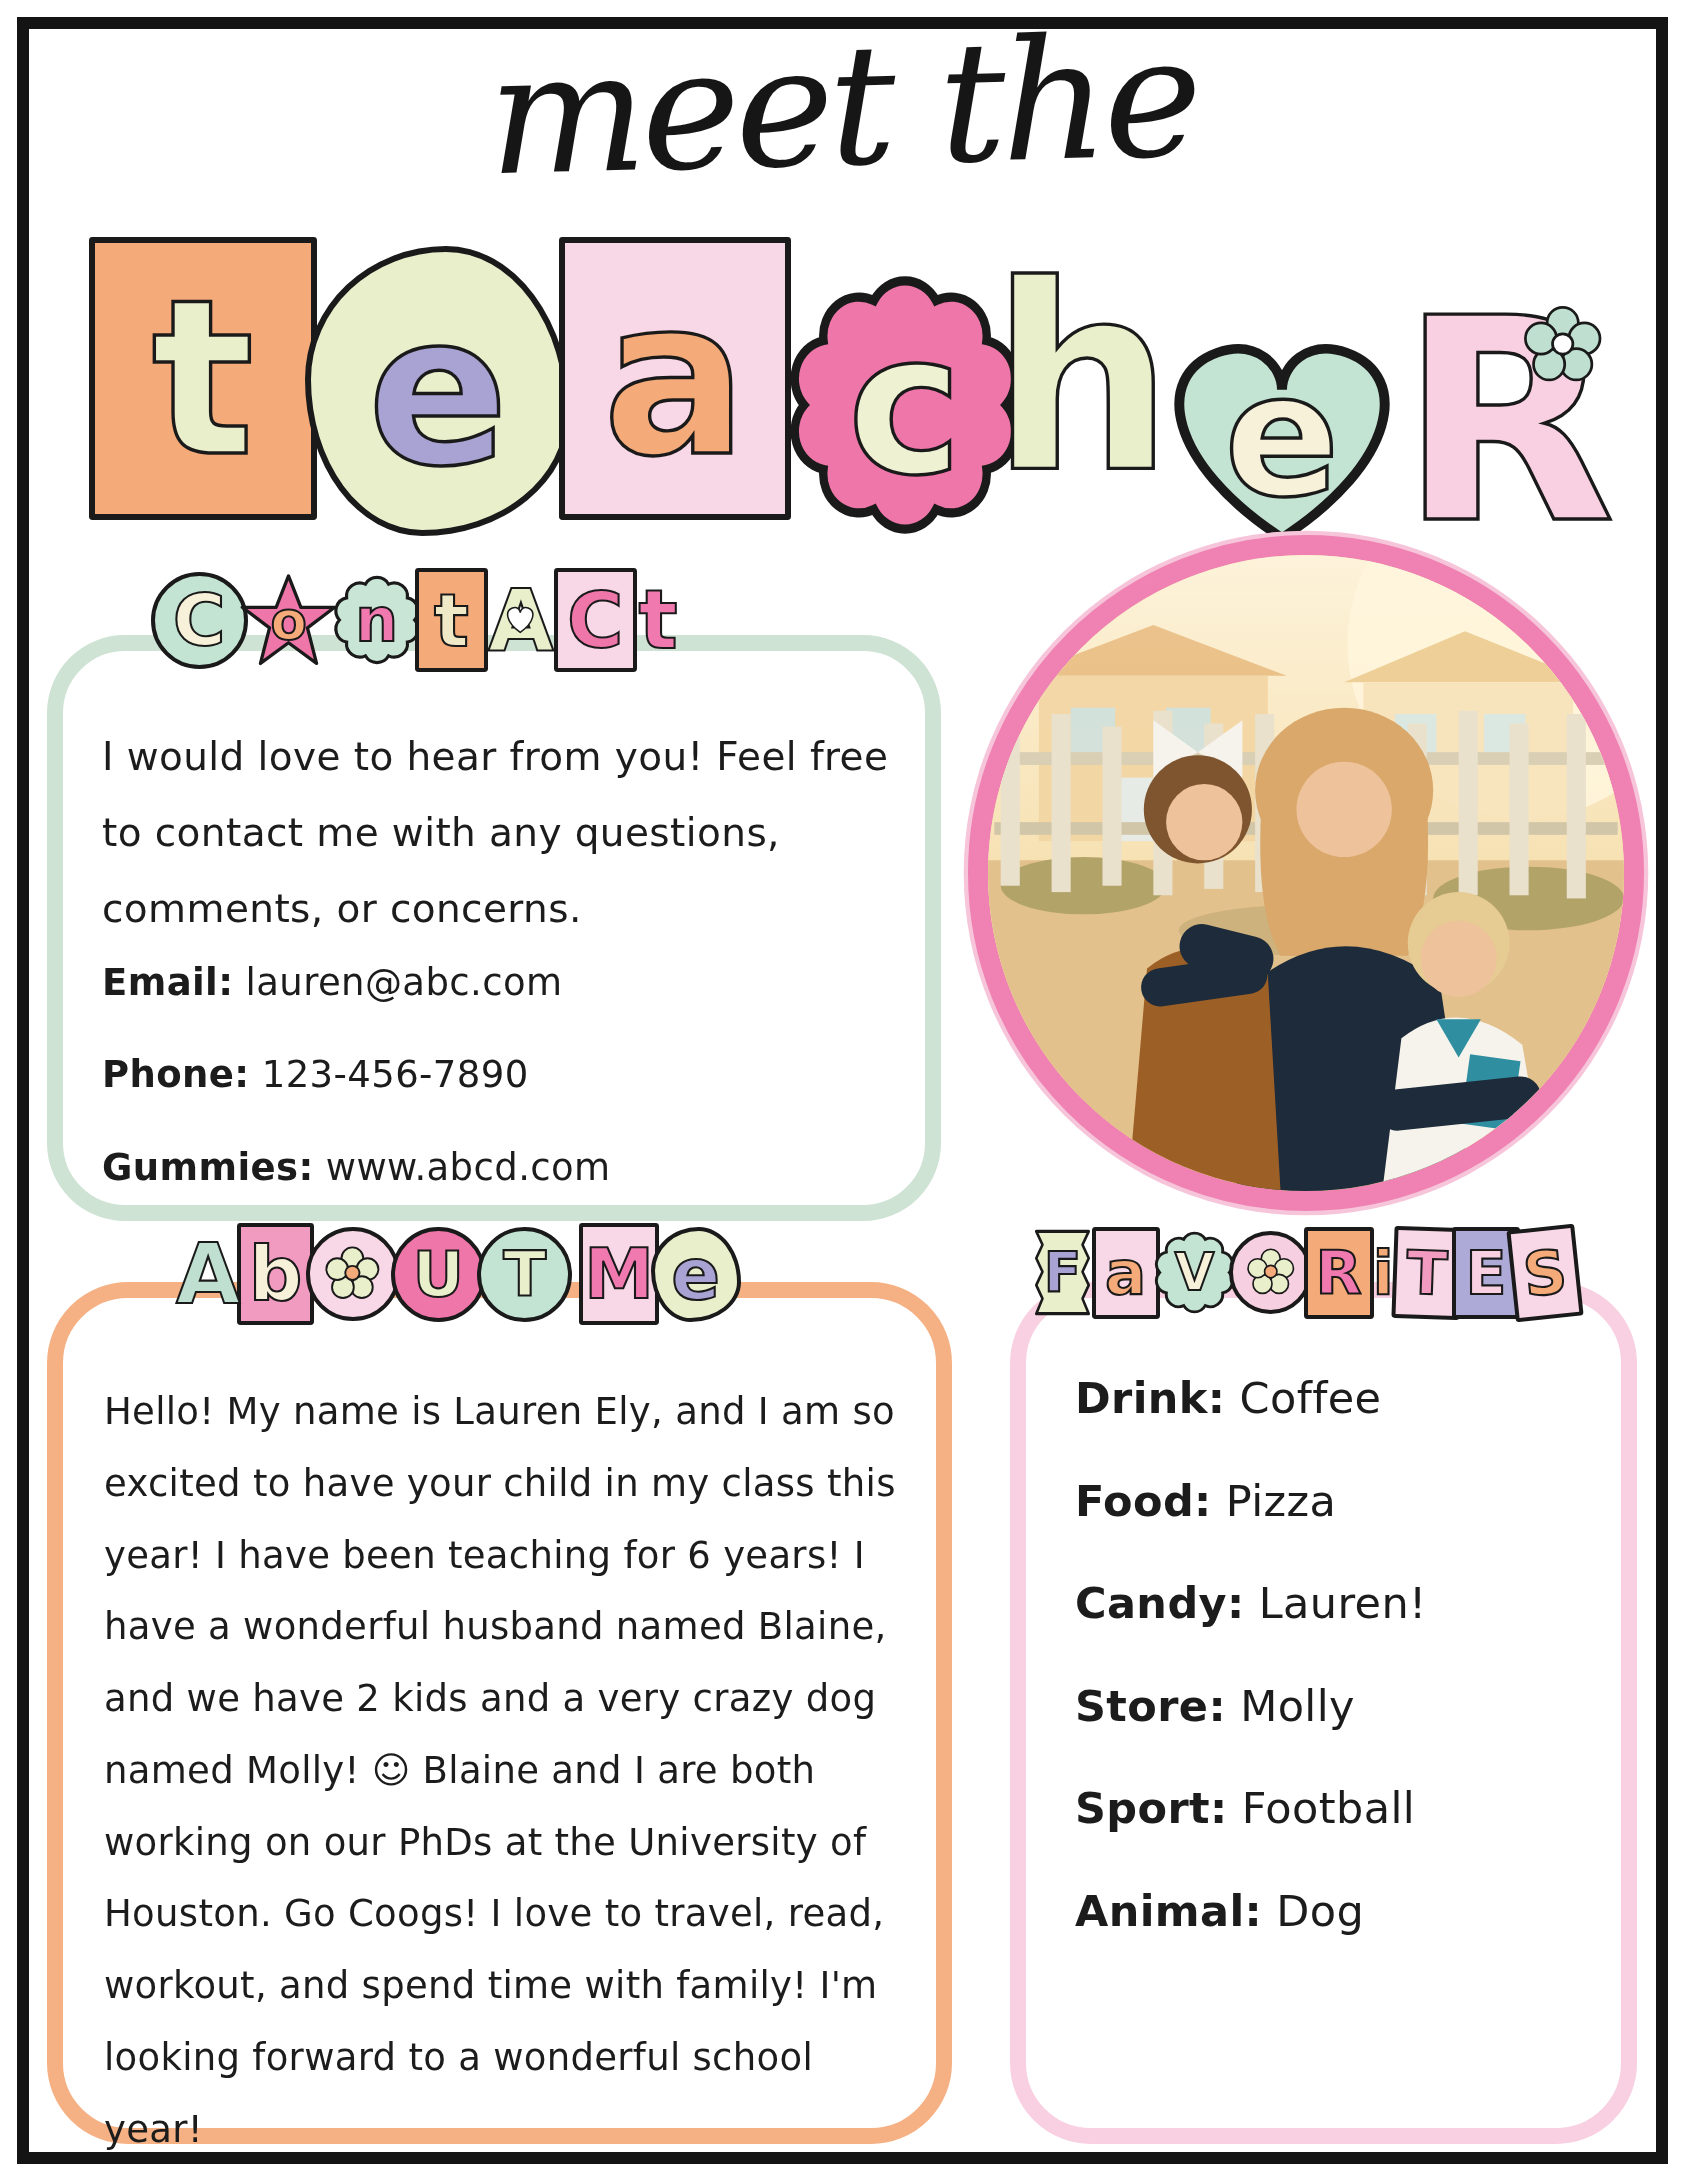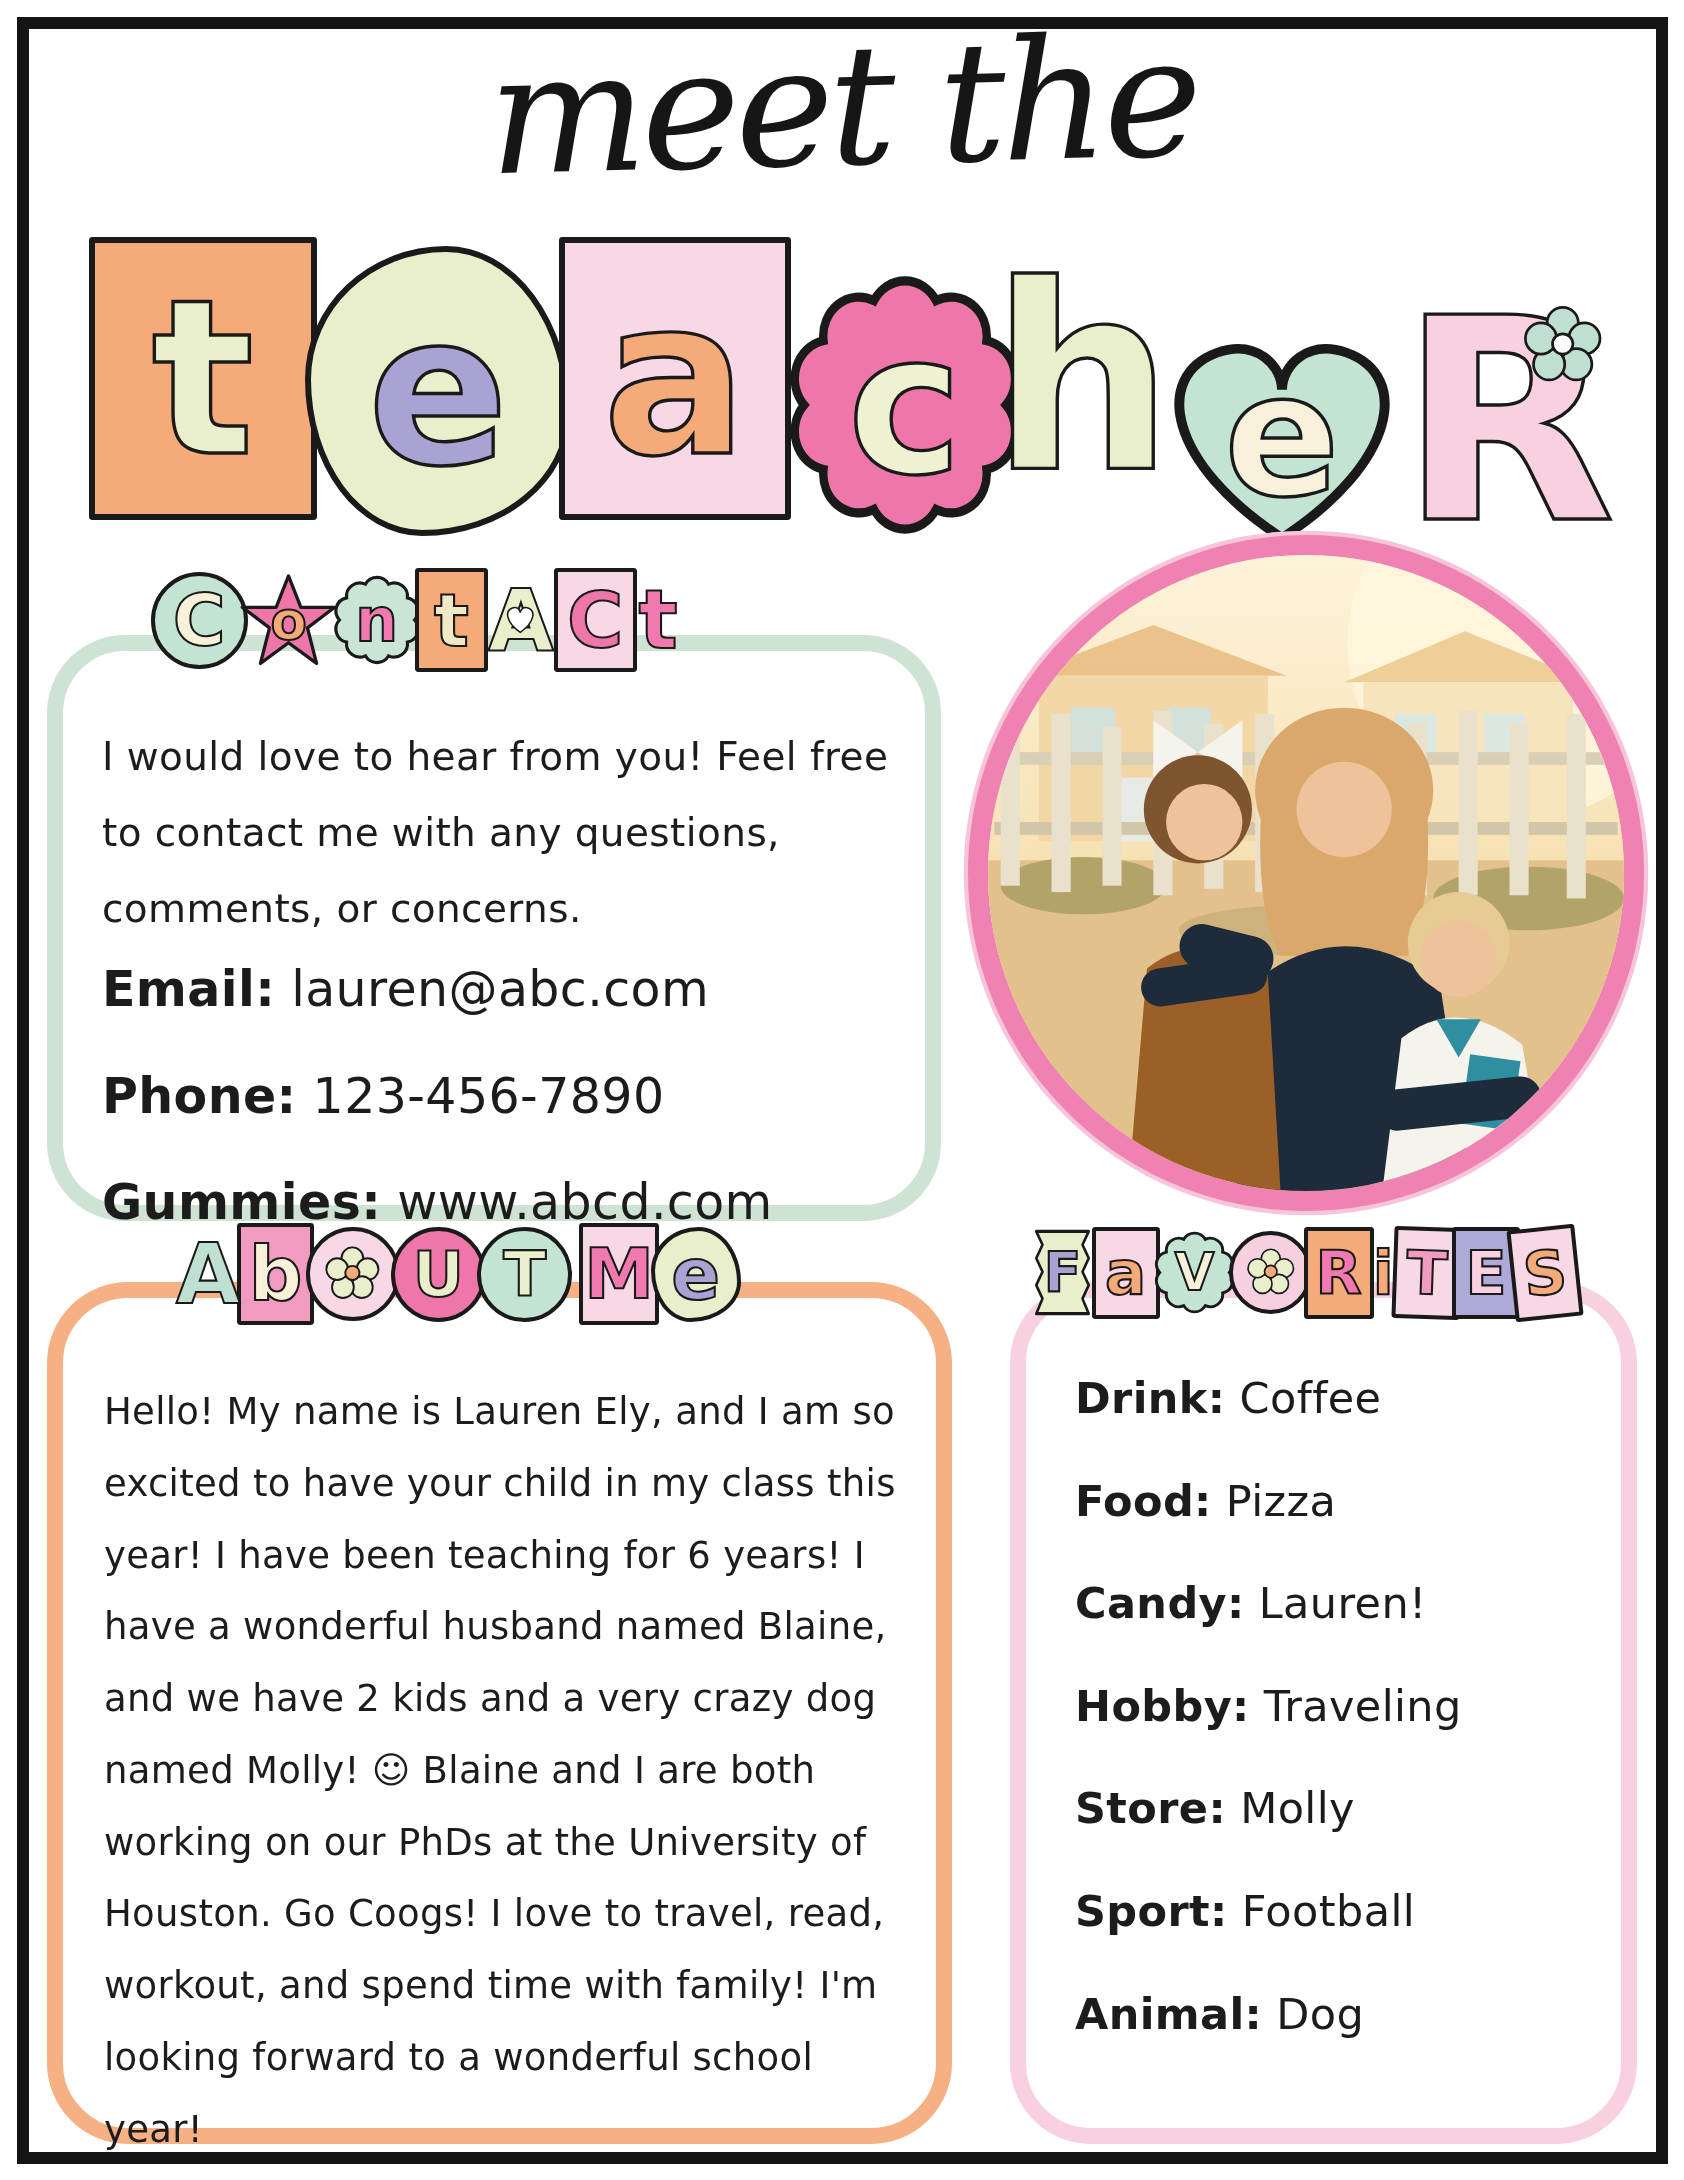--- a/index.html
+++ b/index.html
@@ -41,21 +41,21 @@
   .card--contact .card-head{top:-83px;left:92px;}
   .card--about{left:47px;top:1282px;width:905px;height:862px;
     border:16px solid #f5b183;border-radius:81px;padding:78px 34px 25.6px 41px;}
   .card--about .card-head{top:-75px;left:112px;}
   .card--favorites{left:1010px;top:1282px;width:627px;height:862px;
     border:16px solid #f8d0e1;border-radius:81px;padding:75px 25.6px 25.6px 49px;}
   .card--favorites .card-head{top:-73px;left:3.4px;}
 
   .intro{margin:0;font-size:39px;line-height:1.95;letter-spacing:0.4px;}
   .fields{margin-top:13.6px;}
-  .field-row{font-size:49px;line-height:1.2;margin-bottom:48px;letter-spacing:0.4px;}
+  .field-row{font-size:37px;line-height:1.2;margin-bottom:48px;letter-spacing:0.4px;}
   .field-row .lbl{font-weight:700;}
   .field-row .val{font-weight:400;}
   .about-text{margin:0;font-size:37px;line-height:1.94;letter-spacing:0.3px;}
   .fav-row{font-size:43px;line-height:1.2;margin-bottom:51px;letter-spacing:0.4px;}
   .fav-row .lbl{font-weight:700;}
   .fav-row .val{font-weight:400;}
 
   
   .photo-wrap{position:absolute;left:968px;top:535px;width:676px;height:676px;
     border-radius:50%;border:20.4px solid #ef82b3;box-shadow:0 0 0 4.3px #f7c5da;
@@ -324,24 +324,20 @@
       </div>
       <div class="fav-row">
         <span class="lbl">Food:</span>
         <span class="val">Pizza</span>
       </div>
       <div class="fav-row">
         <span class="lbl">Candy:</span>
         <span class="val">Lauren!</span>
       </div>
       <div class="fav-row">
-        <span class="lbl">Hobby:</span>
-        <span class="val">Traveling</span>
-      </div>
-      <div class="fav-row">
         <span class="lbl">Store:</span>
         <span class="val">Molly</span>
       </div>
       <div class="fav-row">
         <span class="lbl">Sport:</span>
         <span class="val">Football</span>
       </div>
       <div class="fav-row">
         <span class="lbl">Animal:</span>
         <span class="val">Dog</span>

